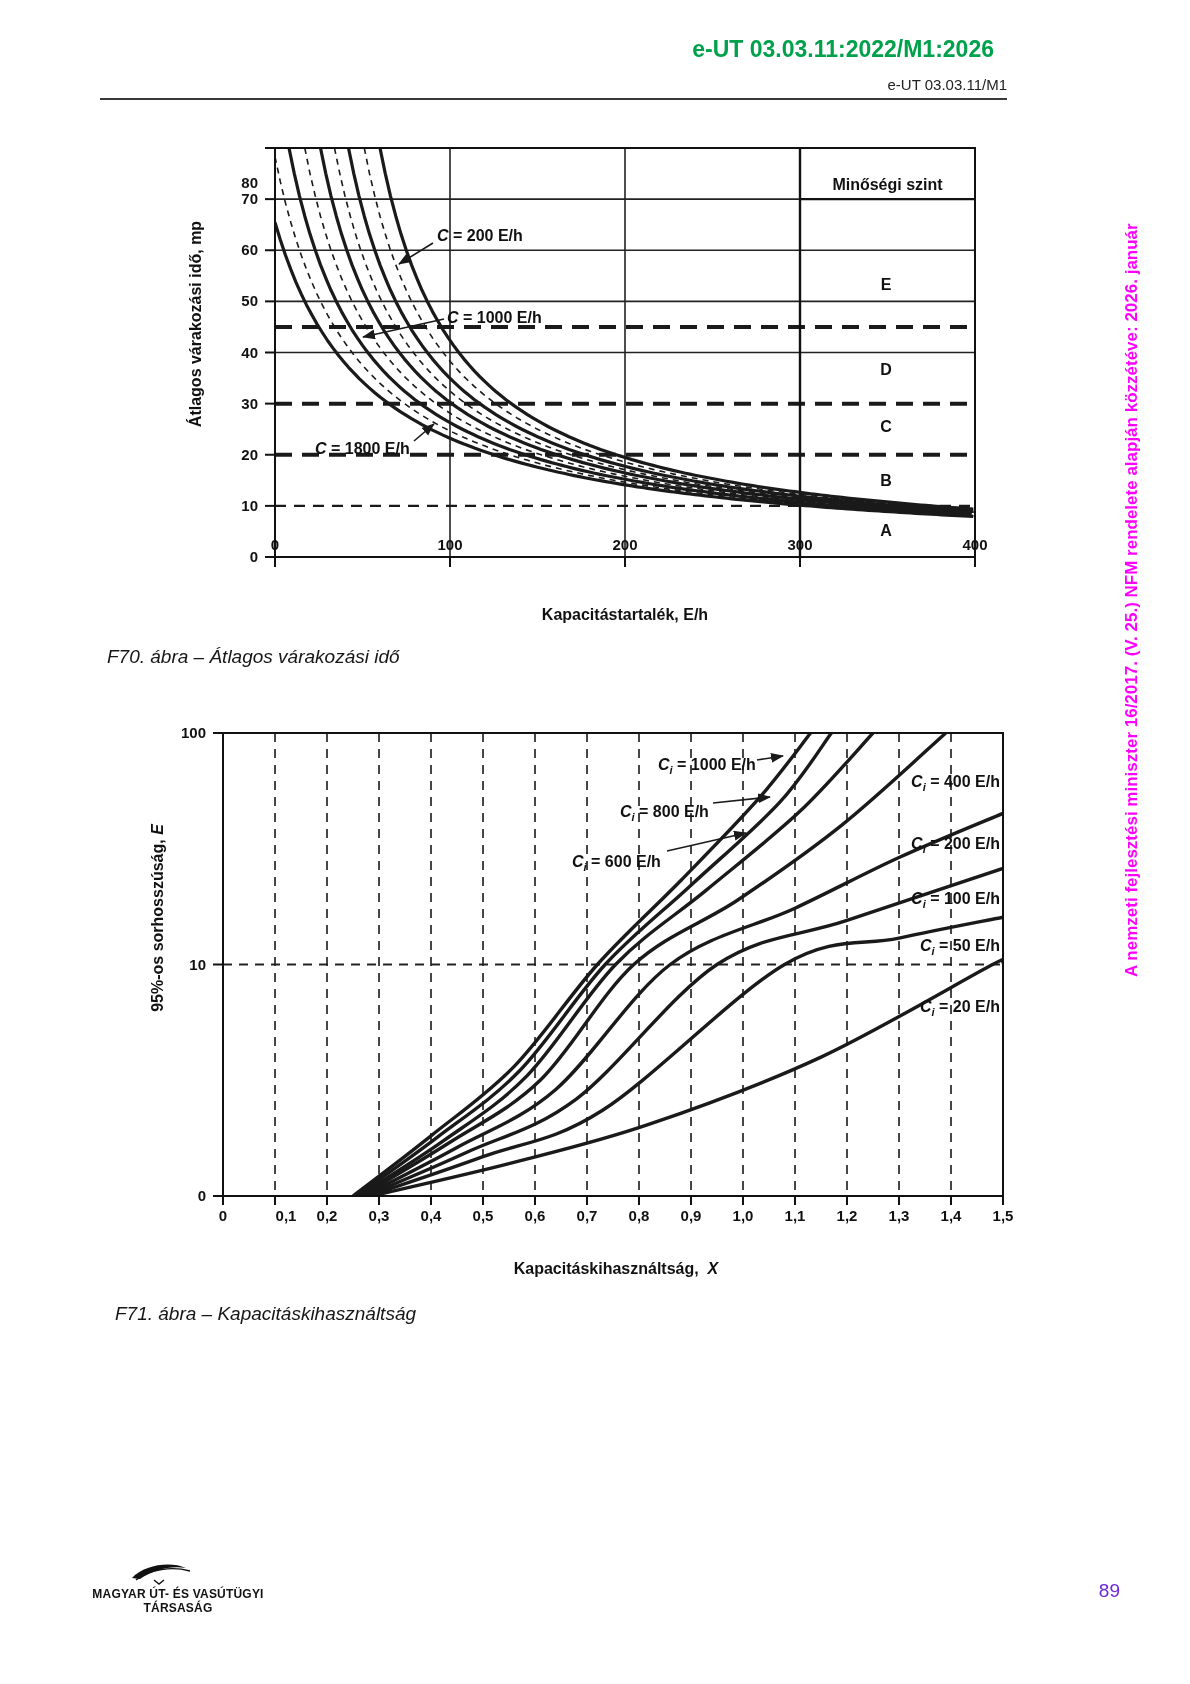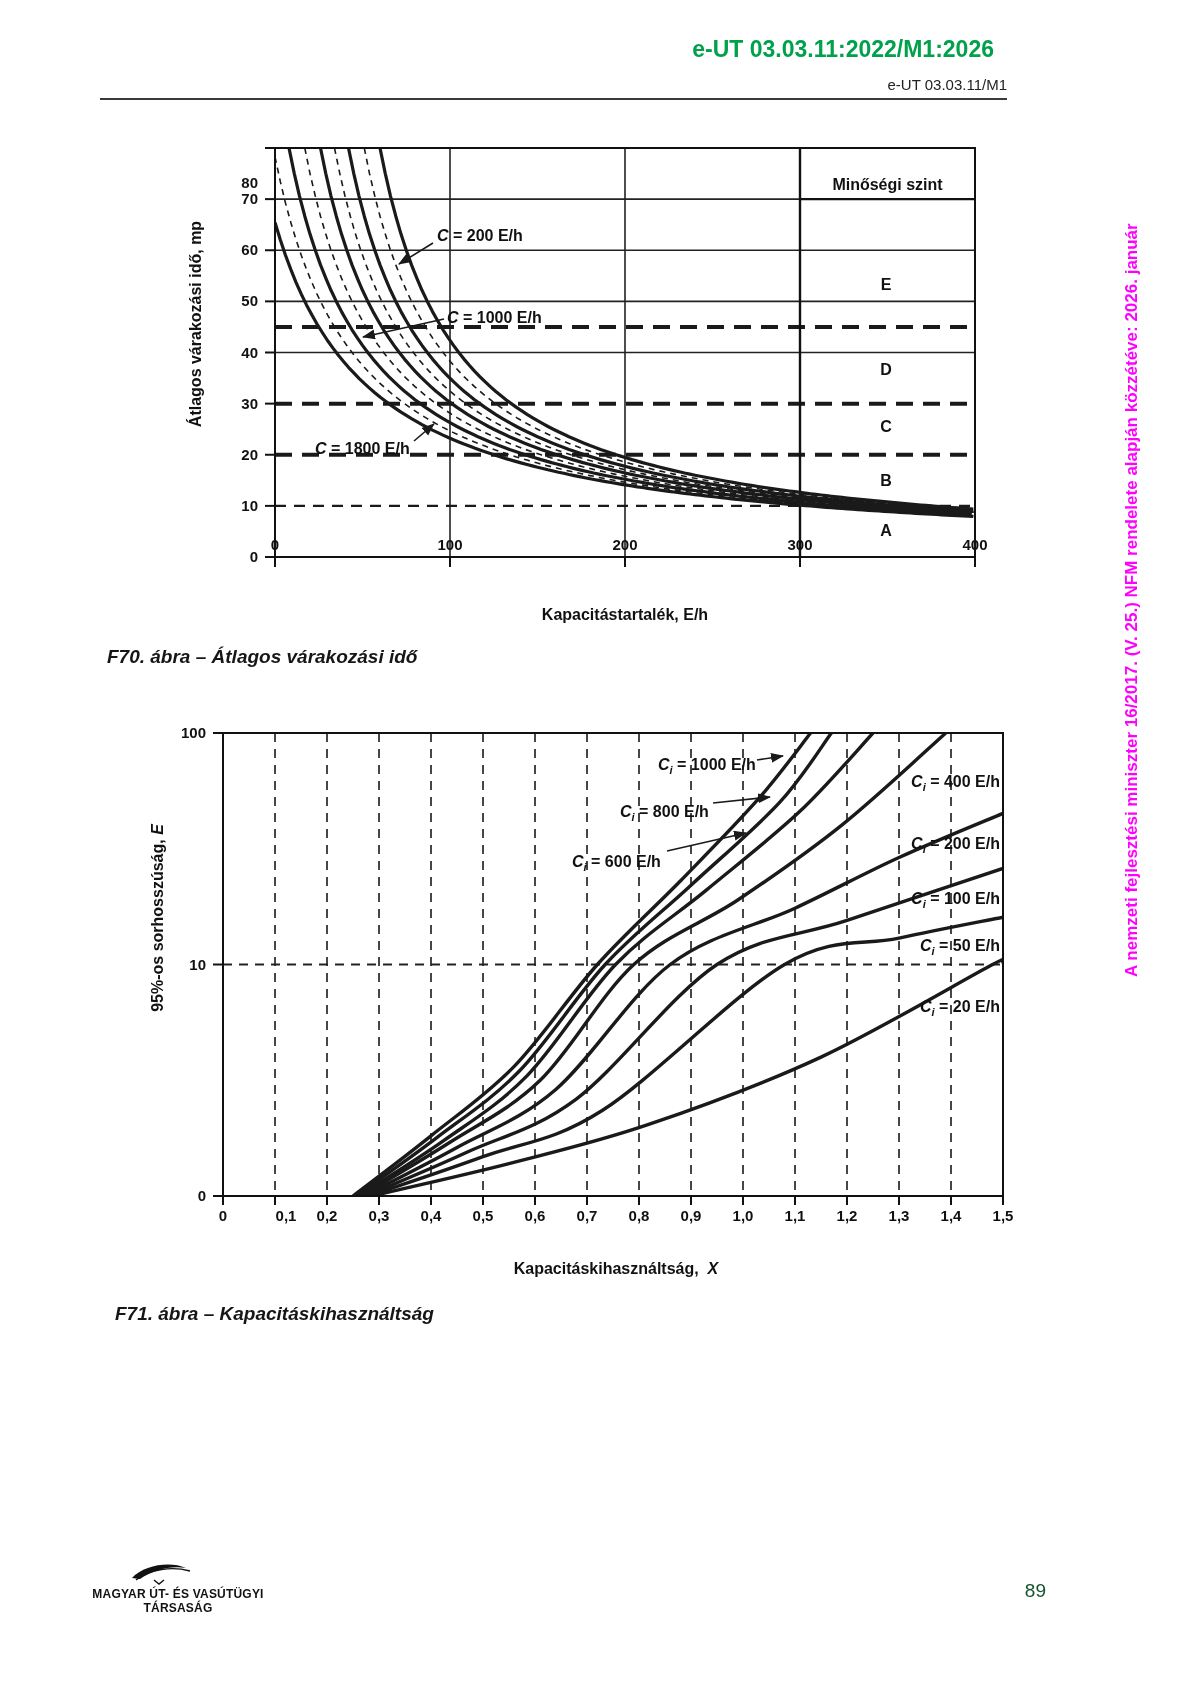--- a/index.html
+++ b/index.html
@@ -2,21 +2,21 @@
 <html><head>
 <meta charset="utf-8">
 <style>
   html,body{margin:0;padding:0;background:#ffffff;}
   .page{position:relative;width:1190px;height:1684px;background:#ffffff;overflow:hidden;
         font-family:"Liberation Sans",sans-serif;color:#111;}
   #chart-layer{position:absolute;left:0;top:0;}
   .doc-id{position:absolute;top:36px;right:196px;font-size:23px;font-weight:bold;}
   .doc-ref{position:absolute;top:76px;right:183px;font-size:15px;color:#222;}
   .head-rule{position:absolute;top:98px;left:100px;width:907px;height:2px;background:#3a3a3a;}
-  .caption{position:absolute;font-style:italic;font-size:19px;color:#161616;white-space:nowrap;font-weight:bold;}
+  .caption{position:absolute;font-style:italic;font-size:19px;color:#161616;white-space:nowrap;}
   #caption-f70{left:107px;top:646px;}
   #caption-f71{left:115px;top:1303px;}
   .ax-title{position:absolute;font-weight:bold;font-size:16px;color:#111;white-space:nowrap;}
   #y1-title{left:46px;top:315px;width:300px;text-align:center;transform:rotate(-90deg);}
   #x1-title{left:425px;top:606px;width:400px;text-align:center;}
   #y2-title{left:-2px;top:909px;width:320px;text-align:center;transform:rotate(-90deg);}
   #x2-title{left:416px;top:1260px;width:400px;text-align:center;}
   .tick{position:absolute;font-weight:bold;font-size:15px;color:#111;white-space:nowrap;}
   .tick.yt{width:48px;text-align:right;}
   .tick.xt{width:60px;text-align:center;}
@@ -26,22 +26,22 @@
   .q-header{position:absolute;left:800px;top:164px;width:175px;text-align:center;
             font-weight:bold;font-size:16px;margin-top:12px;}
   .q-letter{position:absolute;left:856px;width:60px;text-align:center;font-weight:bold;font-size:16px;}
   #q-E{top:276px;} #q-D{top:361px;} #q-C{top:418px;} #q-B{top:472px;} #q-A{top:522px;}
   .side-note{position:absolute;left:1122px;top:977px;width:840px;transform-origin:0 0;
              transform:rotate(-90deg);font-weight:bold;font-size:17px;white-space:nowrap;}
   .org-name{position:absolute;left:86px;top:1587px;width:184px;text-align:center;
             font-size:12px;font-weight:bold;letter-spacing:0.2px;color:#111;}
   .copyright{position:absolute;left:250px;top:1583px;width:600px;text-align:center;
              font-style:italic;font-size:14px;}
-  .page-num{position:absolute;left:1002px;top:1580px;width:44px;text-align:right;
-            font-size:19px;color:#14532d;}
+  .page-num{position:absolute;left:1076px;top:1580px;width:44px;text-align:right;
+            font-size:19px;color:#6d28d9;}
   #logo-swoosh{position:absolute;left:110px;top:1562px;}
 </style>
 </head>
 <body>
 
 <div class="page">
 
   <svg id="chart-layer" width="1190" height="1684" viewBox="0 0 1190 1684">
       <defs>
         <marker id="arr" markerUnits="userSpaceOnUse" markerWidth="14" markerHeight="12" refX="12" refY="5" orient="auto">

